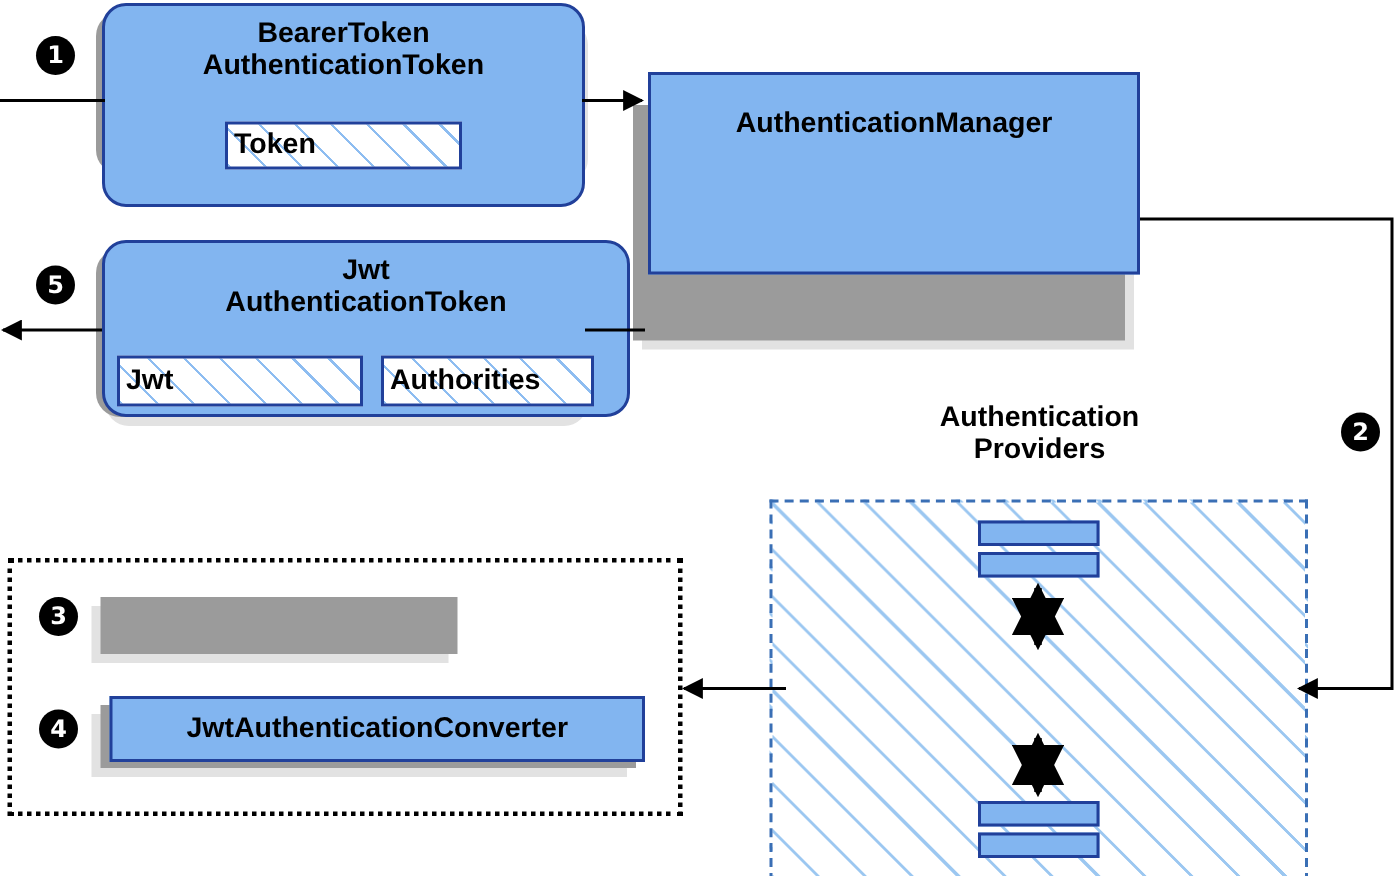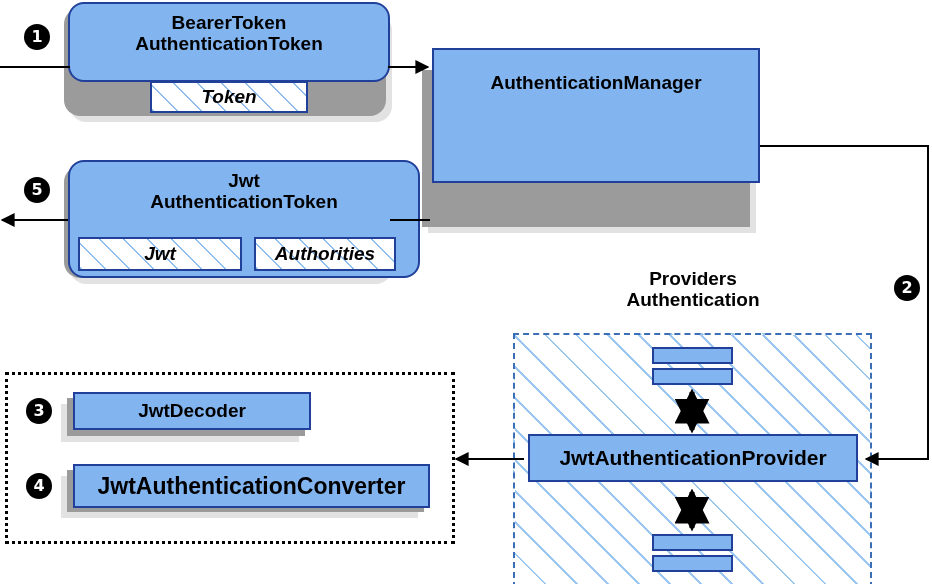--- a/index.html
+++ b/index.html
@@ -71,24 +71,23 @@
     background-image: repeating-linear-gradient(
       45deg,
       rgba(135,185,240,0.95) 0px,
       rgba(135,185,240,0.95) 1.5px,
       rgba(255,255,255,0) 1.5px,
       rgba(255,255,255,0) 17px
     );
     z-index: 14;
     display: flex;
     align-items: center;
-    justify-content: center;
+    justify-content: flex-start;
     font-weight: bold;
     color: #000;
-    font-style: italic;
   }
   .hatchbox > span {
     background: transparent;
     padding: 0 4px;
   }
   
   .dashed-hatch {
     position: absolute;
     box-sizing: border-box;
     border: 2px dashed #3a6fb5;
@@ -164,21 +163,21 @@
 
     <line x1="68" y1="220" x2="2" y2="220" stroke="#000" stroke-width="2" marker-end="url(#arrowEnd)"></line>
 
     <line x1="692" y1="392" x2="692" y2="430" stroke="#000" stroke-width="5" marker-end="url(#arrowEnd)" marker-start="url(#arrowStart)"></line>
 
     <line x1="692" y1="492" x2="692" y2="528" stroke="#000" stroke-width="5" marker-end="url(#arrowEnd)" marker-start="url(#arrowStart)"></line>
   </svg>
 
   <div class="shadow-outer rounded-shadow" style="left:70px;top:14px;width:322px;height:108px;"></div>
   <div class="shadow-inner rounded-shadow" style="left:64px;top:8px;width:322px;height:108px;"></div>
-  <div class="bluebox rounded" style="left:68px;top:2px;width:322px;height:80px;">
+  <div class="bluebox rounded" style="left:68px;top:2px;width:322px;height:136px;">
     <div class="title-top" style="top:8px;font-size:19px;">
       <div>BearerToken</div>
       <div>AuthenticationToken</div>
     </div>
     <div class="hatchbox" style="left:80px;top:77px;width:158px;height:32px;font-size:19px;">
       <span>Token</span>
     </div>
   </div>
   <div class="badge" style="left:24px;top:24px;">1</div>
 
@@ -198,49 +197,43 @@
   </div>
   <div class="badge" style="left:24px;top:177px;">5</div>
 
   <div class="shadow-outer" style="left:428px;top:76px;width:328px;height:157px;"></div>
   <div class="shadow-inner" style="left:422px;top:70px;width:328px;height:157px;"></div>
   <div class="bluebox" style="left:432px;top:48px;width:328px;height:135px;border-radius:0;">
     <div class="title-top" style="top:22px;font-size:19px;">AuthenticationManager</div>
   </div>
 
   <div class="title-top" style="left:513px;width:360px;top:268px;font-size:19px;">
+    <div>Authentication</div>
     <div>Providers</div>
-    <div>Authentication</div>
   </div>
 
   <div class="dashed-hatch" style="left:513px;top:333px;width:359px;height:255px;"></div>
 
   <div class="minibar" style="left:652px;top:347px;width:81px;height:17px;"></div>
   <div class="minibar" style="left:652px;top:368px;width:81px;height:17px;"></div>
 
   <div class="shadow-outer" style="left:524px;top:446px;width:330px;height:48px;"></div>
   <div class="shadow-inner" style="left:518px;top:440px;width:330px;height:48px;"></div>
-  <div class="bluebox" style="left:528px;top:434px;width:330px;height:48px;border-radius:0;font-size:21px;">
-    <span>JwtAuthenticationProvider</span>
-  </div>
 
   <div class="minibar" style="left:652px;top:534px;width:81px;height:17px;"></div>
   <div class="minibar" style="left:652px;top:555px;width:81px;height:17px;"></div>
 
   <div class="badge" style="left:894px;top:275px;">2</div>
 
   <div class="dotted-box" style="left:5px;top:372px;width:450px;height:172px;"></div>
 
   <div class="shadow-outer" style="left:61px;top:404px;width:238px;height:38px;"></div>
   <div class="shadow-inner" style="left:67px;top:398px;width:238px;height:38px;"></div>
-  <div class="bluebox" style="left:73px;top:392px;width:238px;height:38px;border-radius:0;font-size:19px;">
-    <span>JwtDecoder</span>
-  </div>
   <div class="badge" style="left:26px;top:398px;">3</div>
 
   <div class="shadow-outer" style="left:61px;top:476px;width:357px;height:42px;"></div>
   <div class="shadow-inner" style="left:67px;top:470px;width:357px;height:42px;"></div>
-  <div class="bluebox" style="left:73px;top:464px;width:357px;height:44px;border-radius:0;font-size:23px;">
+  <div class="bluebox" style="left:73px;top:464px;width:357px;height:44px;border-radius:0;font-size:19px;">
     <span>JwtAuthenticationConverter</span>
   </div>
   <div class="badge" style="left:26px;top:473px;">4</div>
 
 </div>
 
 </body></html>

